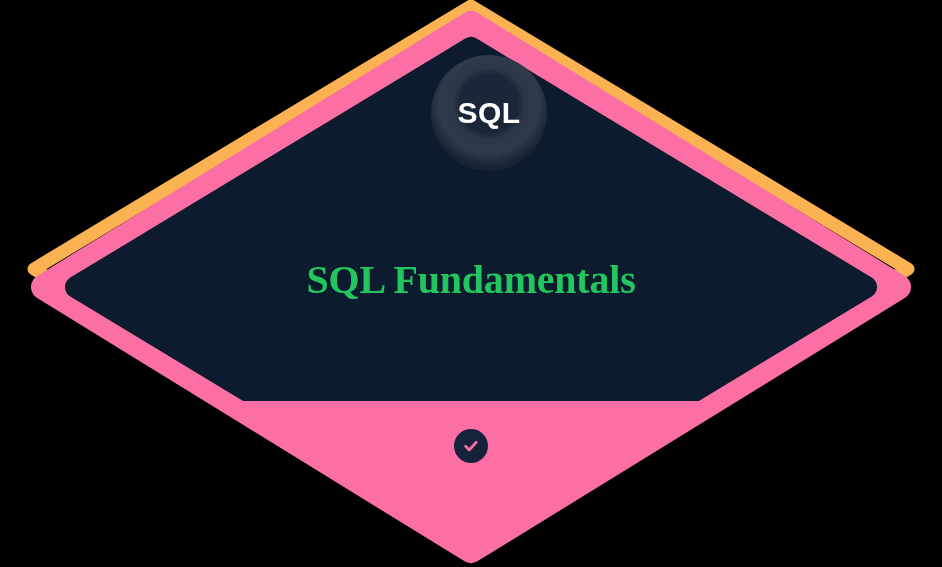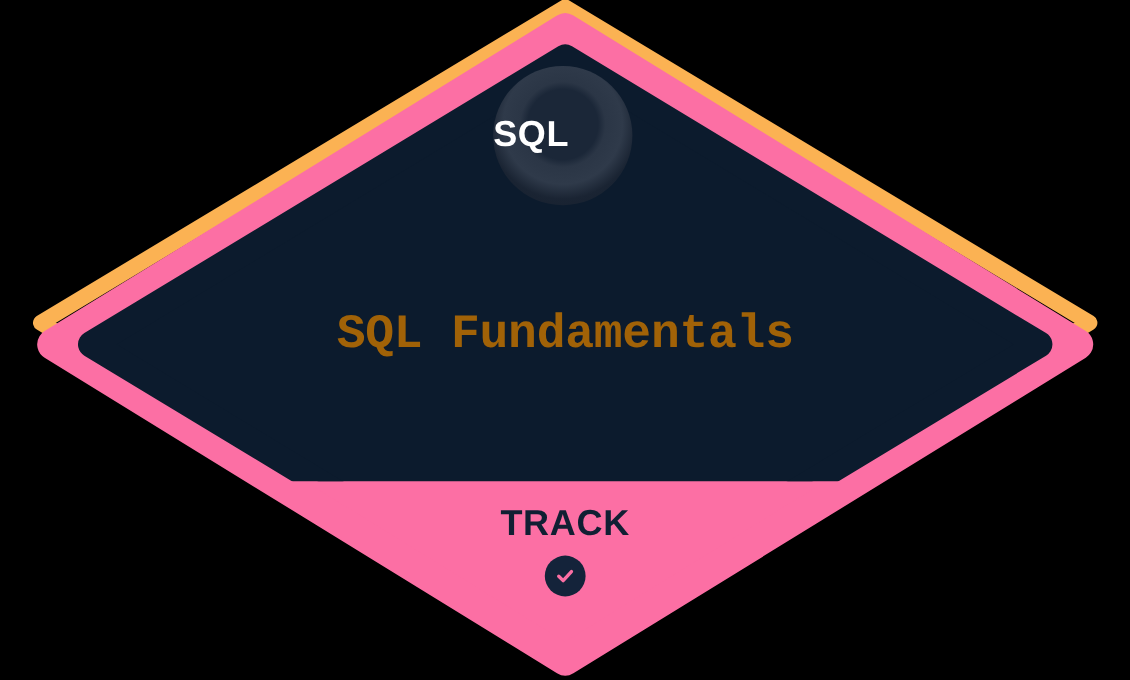--- a/index.html
+++ b/index.html
@@ -20,54 +20,55 @@
     position: absolute;
     left: 0; top: 0;
     width: 942px;
     height: 567px;
   }
   svg.layer { display: block; }
 
   
   #sql-emblem {
     position: absolute;
-    left: 411px;
+    left: 431px;
     top: 55px;
     width: 116px;
     height: 116px;
     border-radius: 50%;
     background: radial-gradient(circle at 50% 42%,
         #1b2738 0%, #1b2738 33%,
         #2b3646 40%, #2f3a4a 56%,
         #1a2433 70%, #141d2b 100%);
     display: flex;
     align-items: center;
+    justify-content: center;
   }
   #sql-emblem-label {
     color: #ffffff;
     font-size: 30px;
     font-weight: 700;
     letter-spacing: 0.5px;
     line-height: 1;
     font-family: "Liberation Sans", sans-serif;
   }
 
   
   #track-title {
     position: absolute;
     left: 0;
     top: 258px;
     width: 942px;
     text-align: center;
-    color: #a16207;
+    color: #22c55e;
     font-size: 40px;
     font-weight: 700;
     letter-spacing: -0.2px;
     line-height: 1.1;
-    font-family: Liberation Mono, monospace;
+    font-family: Liberation Serif, serif;
   }
 
   
   #status-block {
     position: absolute;
     left: 0;
     top: 420px;
     width: 942px;
     text-align: center;
   }
@@ -129,21 +130,20 @@
     </g>
   </svg>
 
   <div id="sql-emblem">
     <span id="sql-emblem-label">SQL</span>
   </div>
 
   <div id="track-title">SQL Fundamentals</div>
 
   <div id="status-block">
-    <div class="status-line">TRACK</div>
     <div id="status-check-wrap">
       <div id="status-check-circle">
         <svg width="20" height="20" viewBox="0 0 20 20" aria-hidden="true">
           <path d="M 4.6 10.2 L 8.3 13.9 L 15.2 6.3" fill="none" stroke="#fc6fa4" stroke-width="2.8" stroke-linecap="round" stroke-linejoin="round"></path>
         </svg>
       </div>
     </div>
   </div>
 
 </div>

